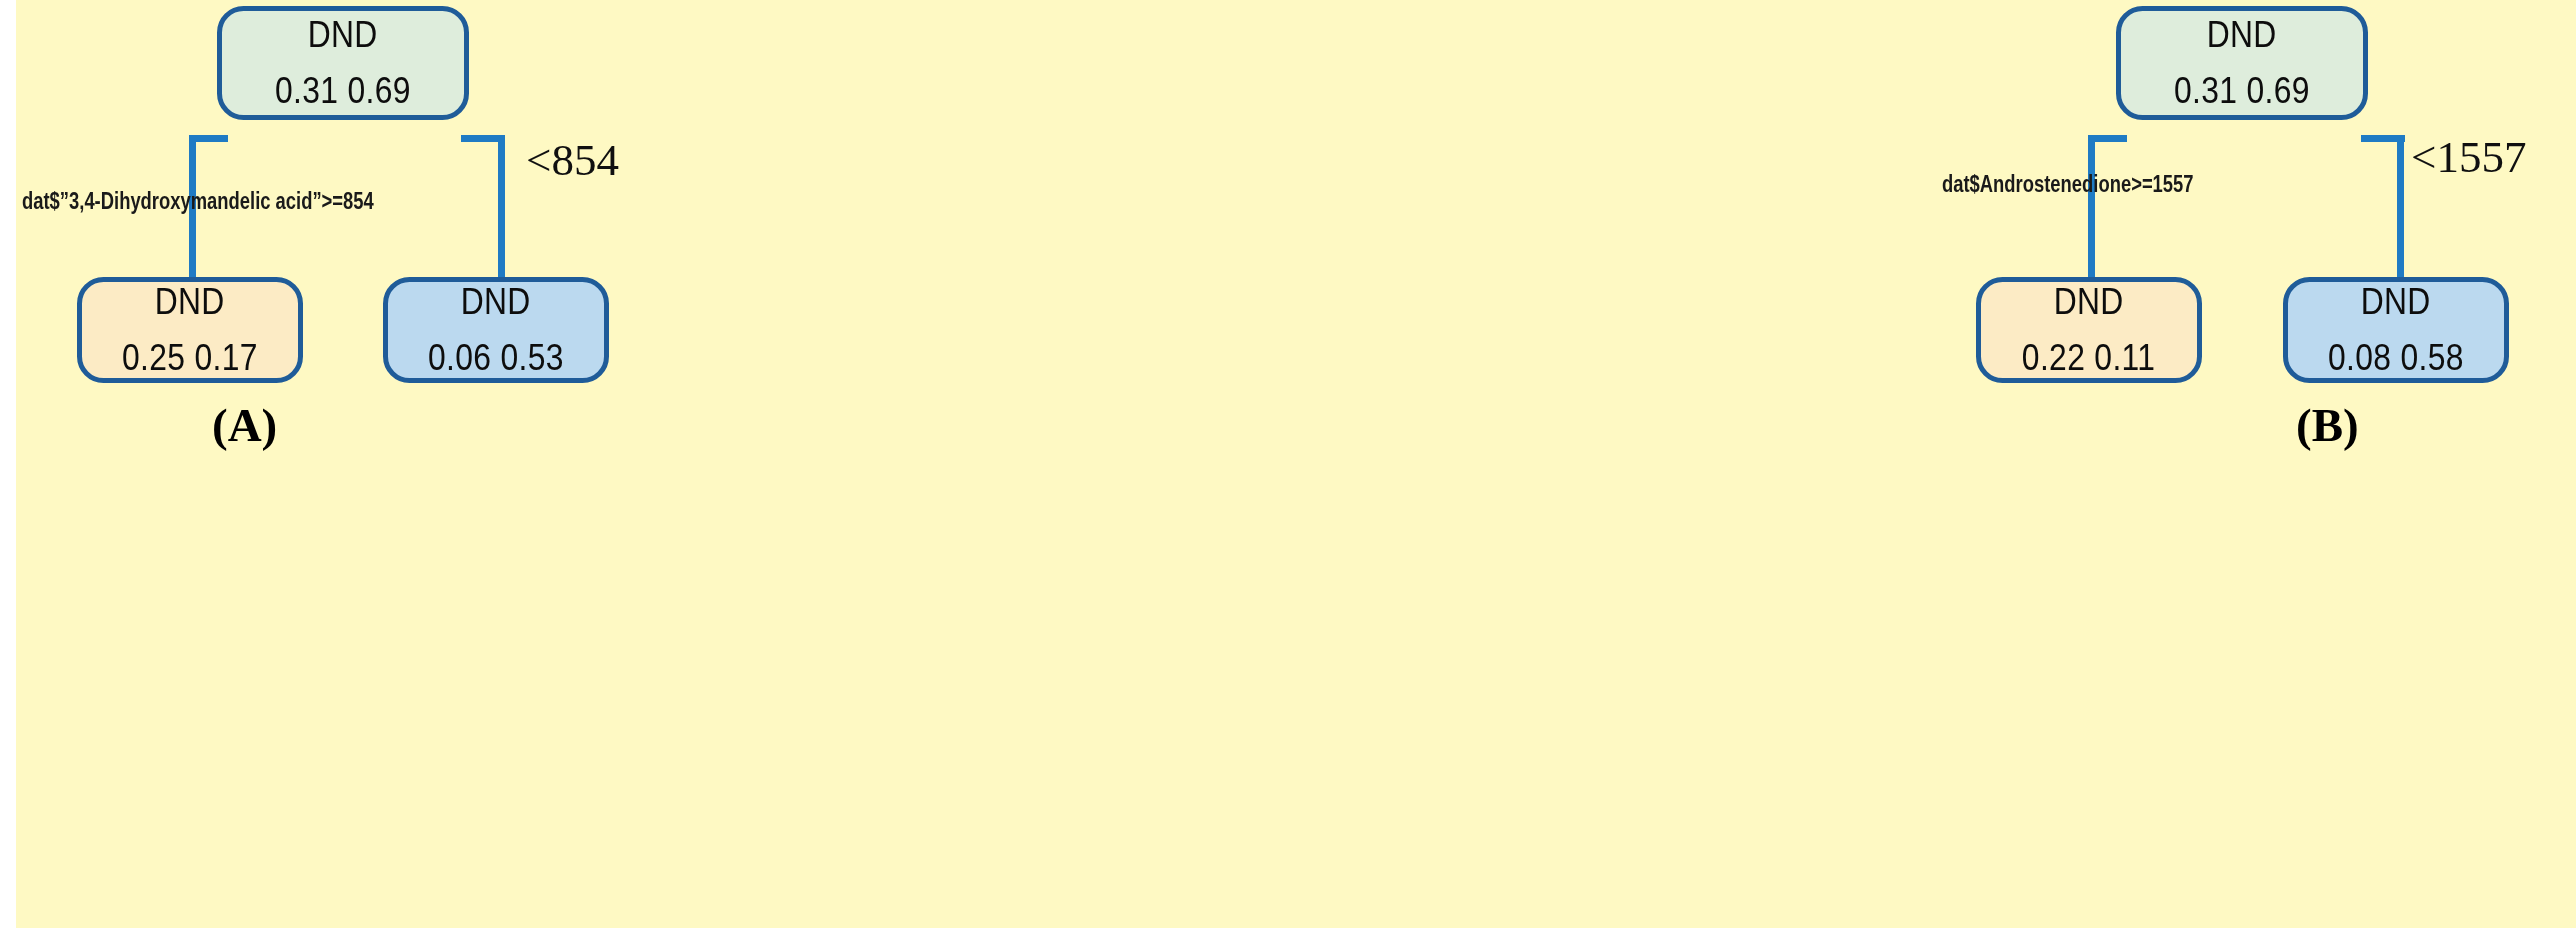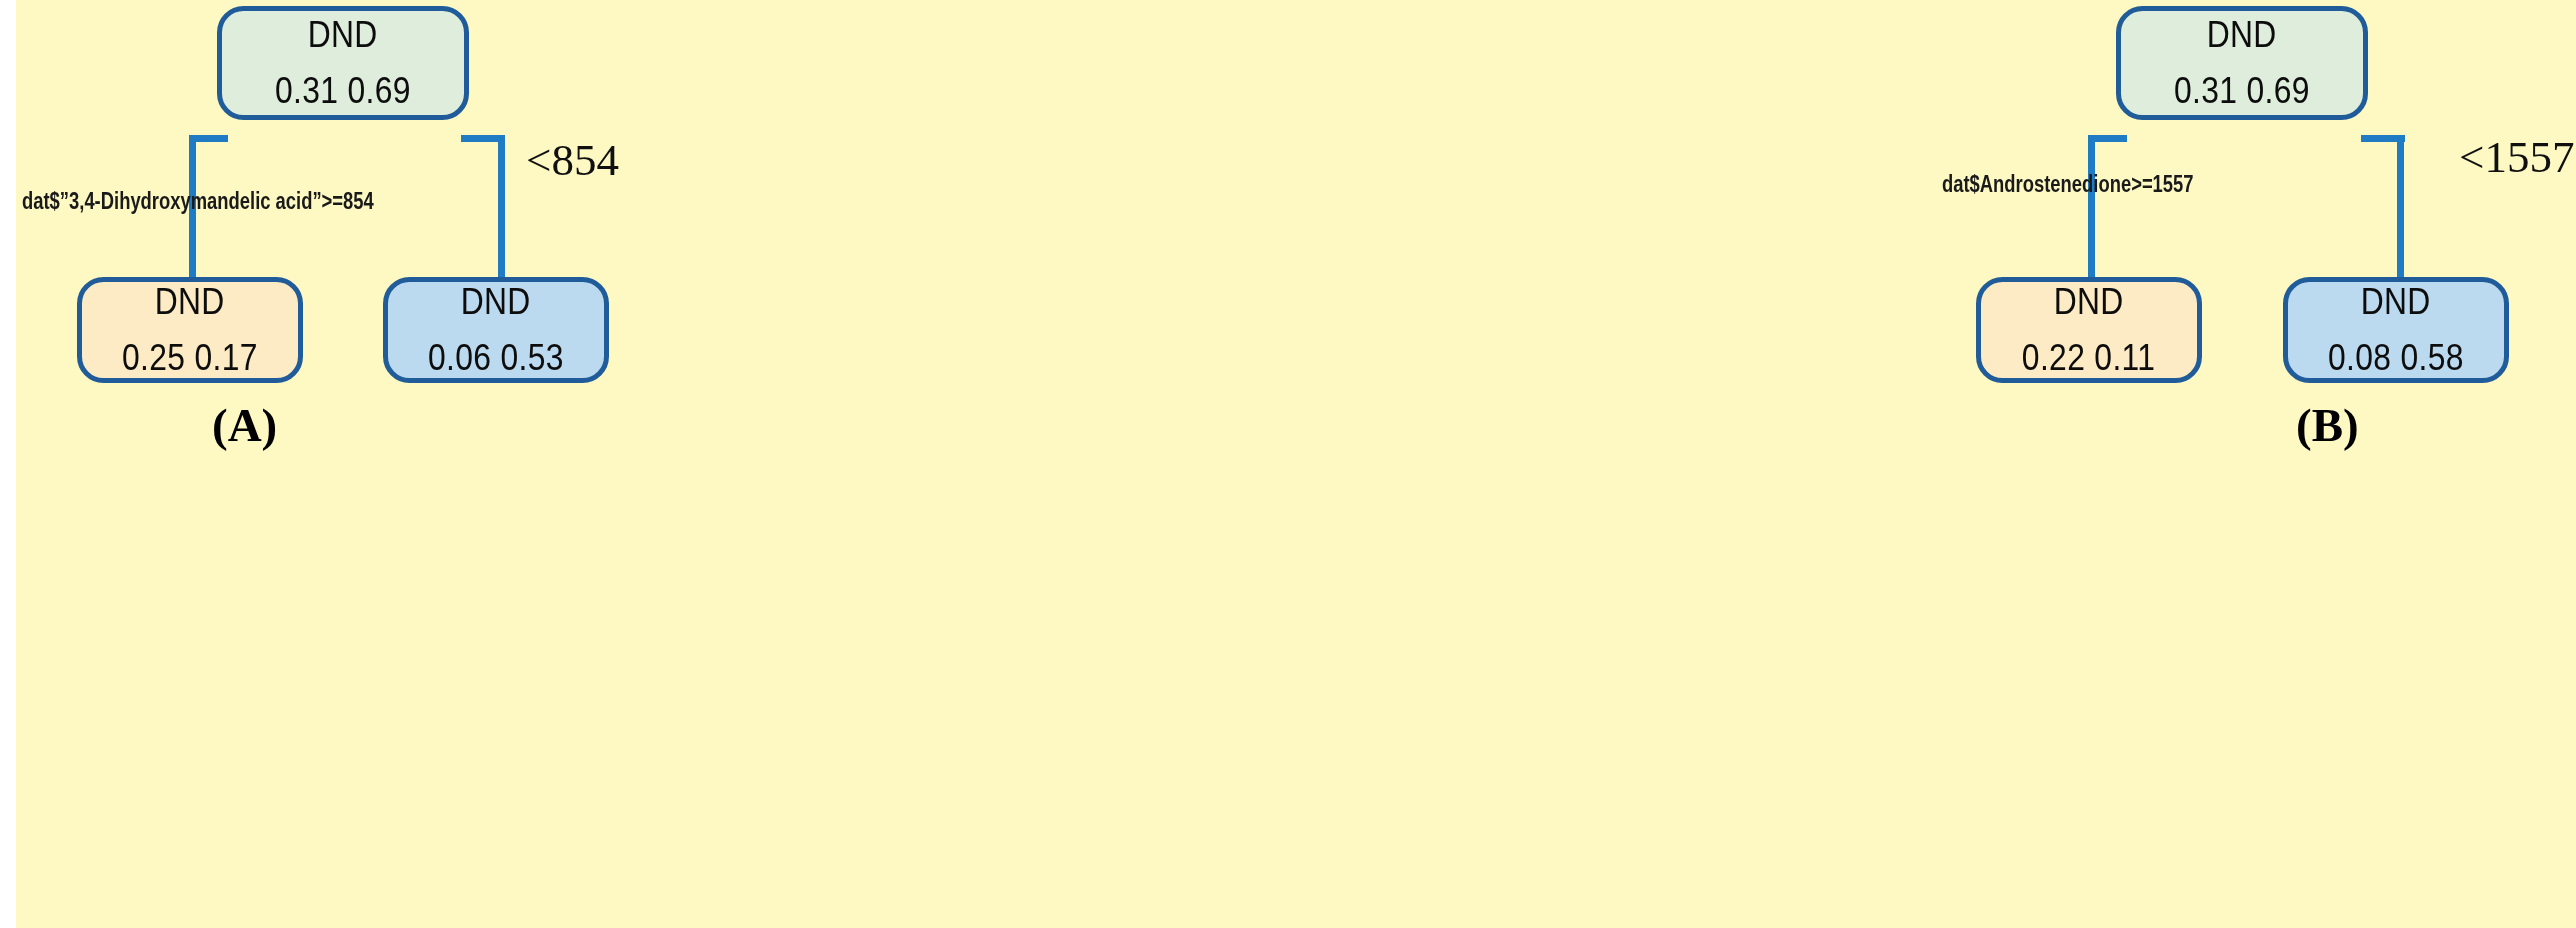--- a/index.html
+++ b/index.html
@@ -145,21 +145,21 @@
     <div class="conn conn-h" style="left:1057px; top:135px; width:44px;"></div>
     <div class="conn conn-v" style="left:1093px; top:135px; height:142px;"></div>
 
     <div class="node root" style="left:812px; top:6.2px; width:252px; height:114px;">
       <span class="node-line line-1">DND</span>
       <span class="node-line line-2">0.31 0.69</span>
     </div>
 
     <div class="edge-label-small" style="left:638px; top:171px;">dat$Androstenedione&gt;=1557</div>
 
-    <div class="edge-label-big" style="left:1155px; top:131px;">&lt;1557</div>
+    <div class="edge-label-big" style="left:1107px; top:131px;">&lt;1557</div>
 
     <div class="node leaf-left" style="left:672px; top:277px; width:226px; height:106px;">
       <span class="node-line line-1">DND</span>
       <span class="node-line line-2">0.22 0.11</span>
     </div>
 
     <div class="node leaf-right" style="left:979px; top:277px; width:226px; height:106px;">
       <span class="node-line line-1">DND</span>
       <span class="node-line line-2">0.08 0.58</span>
     </div>

